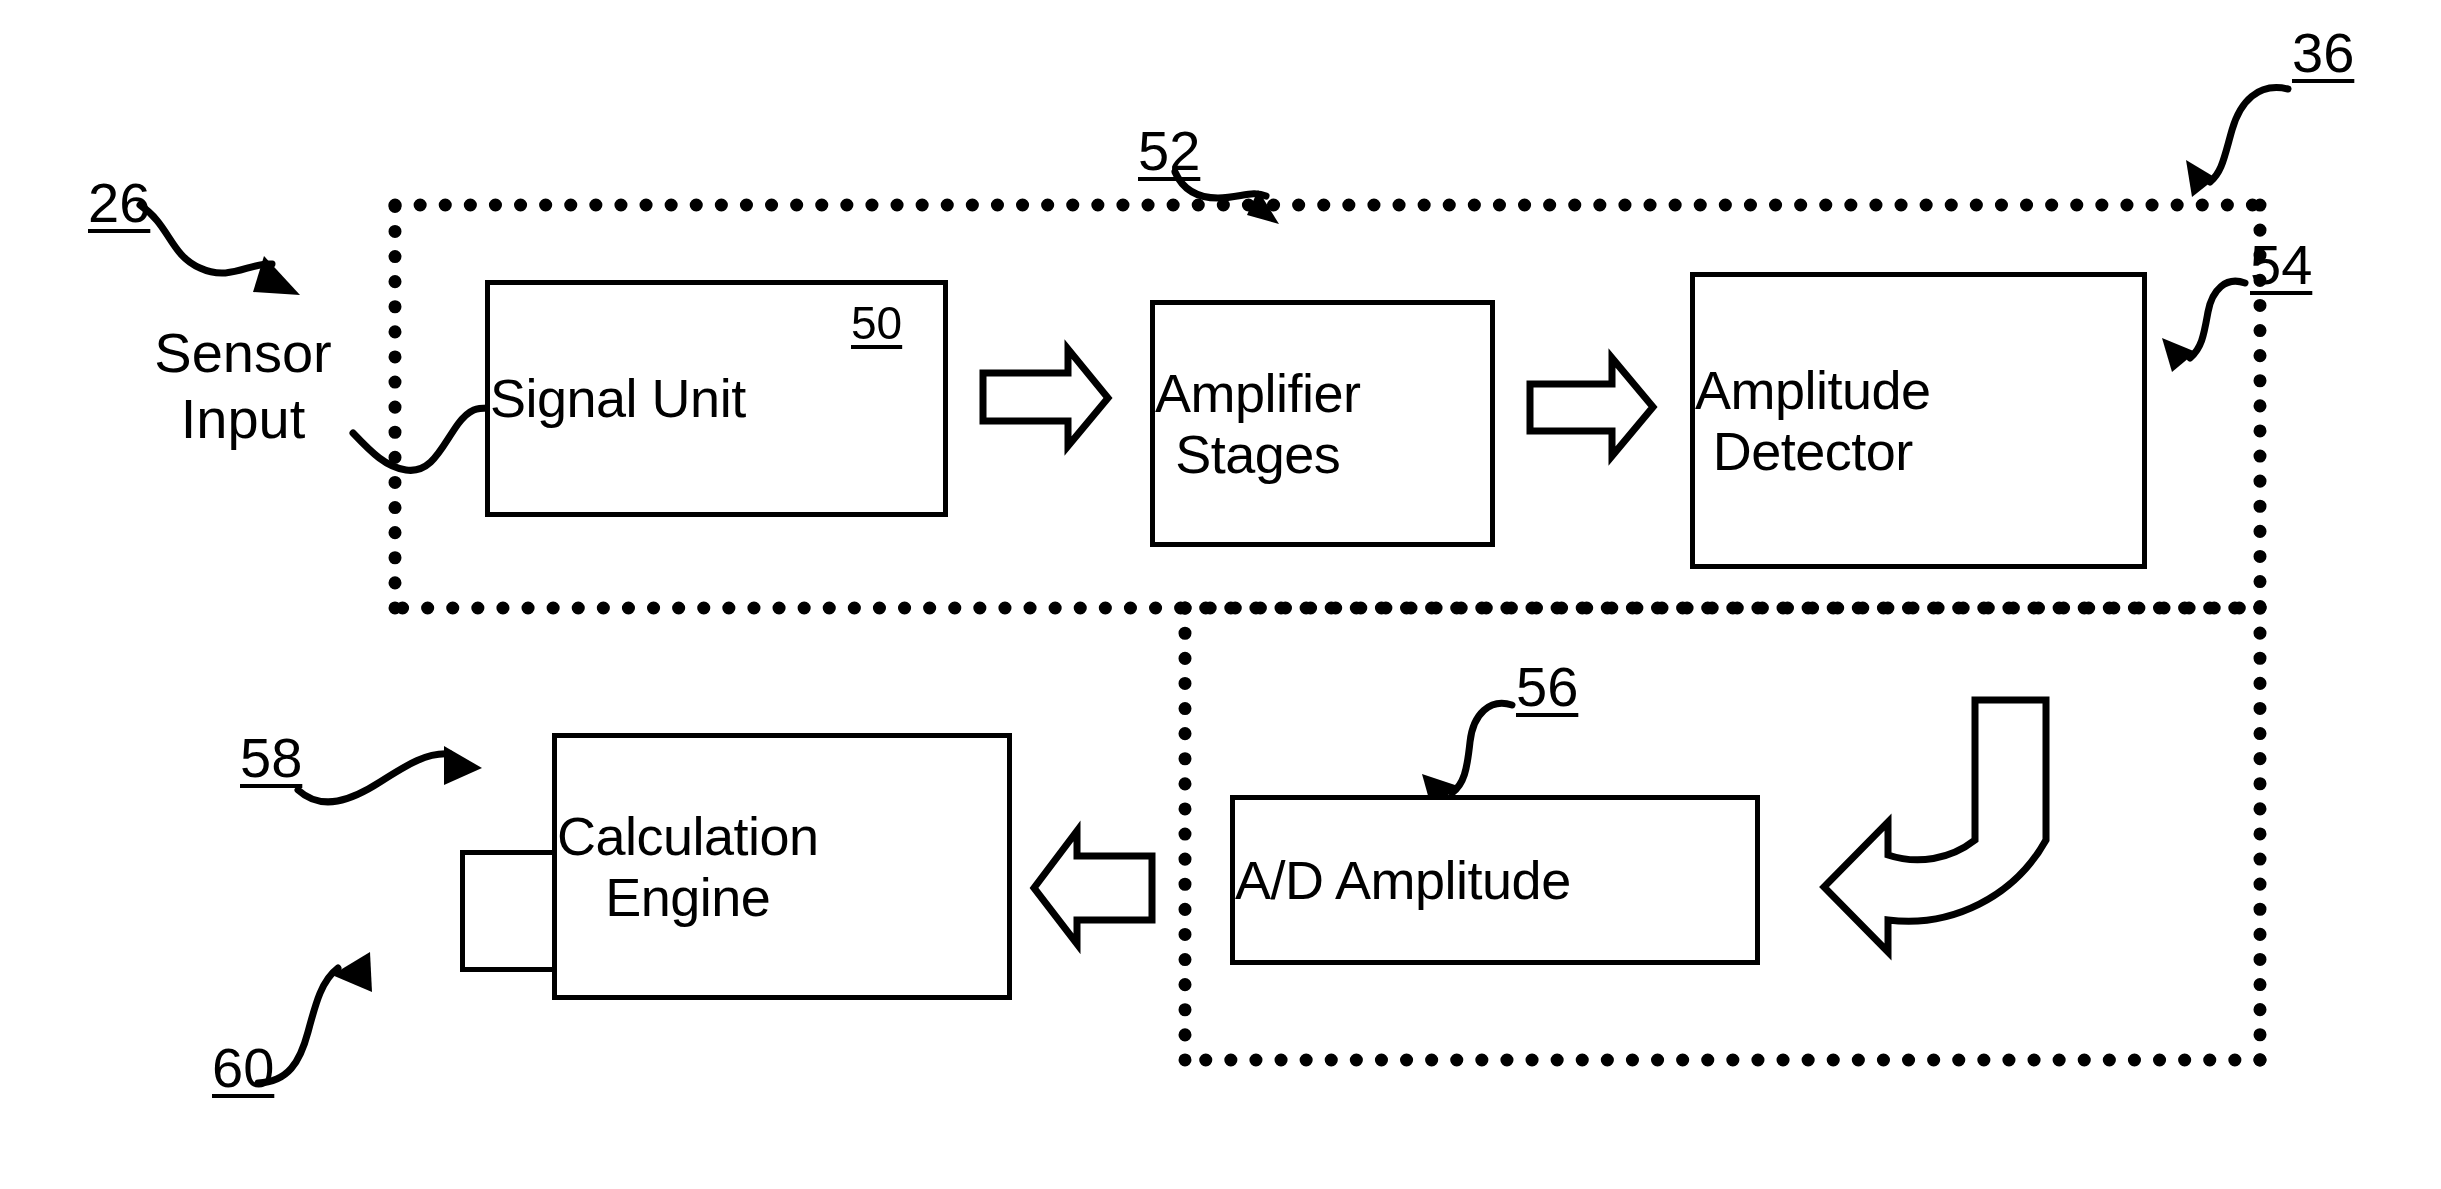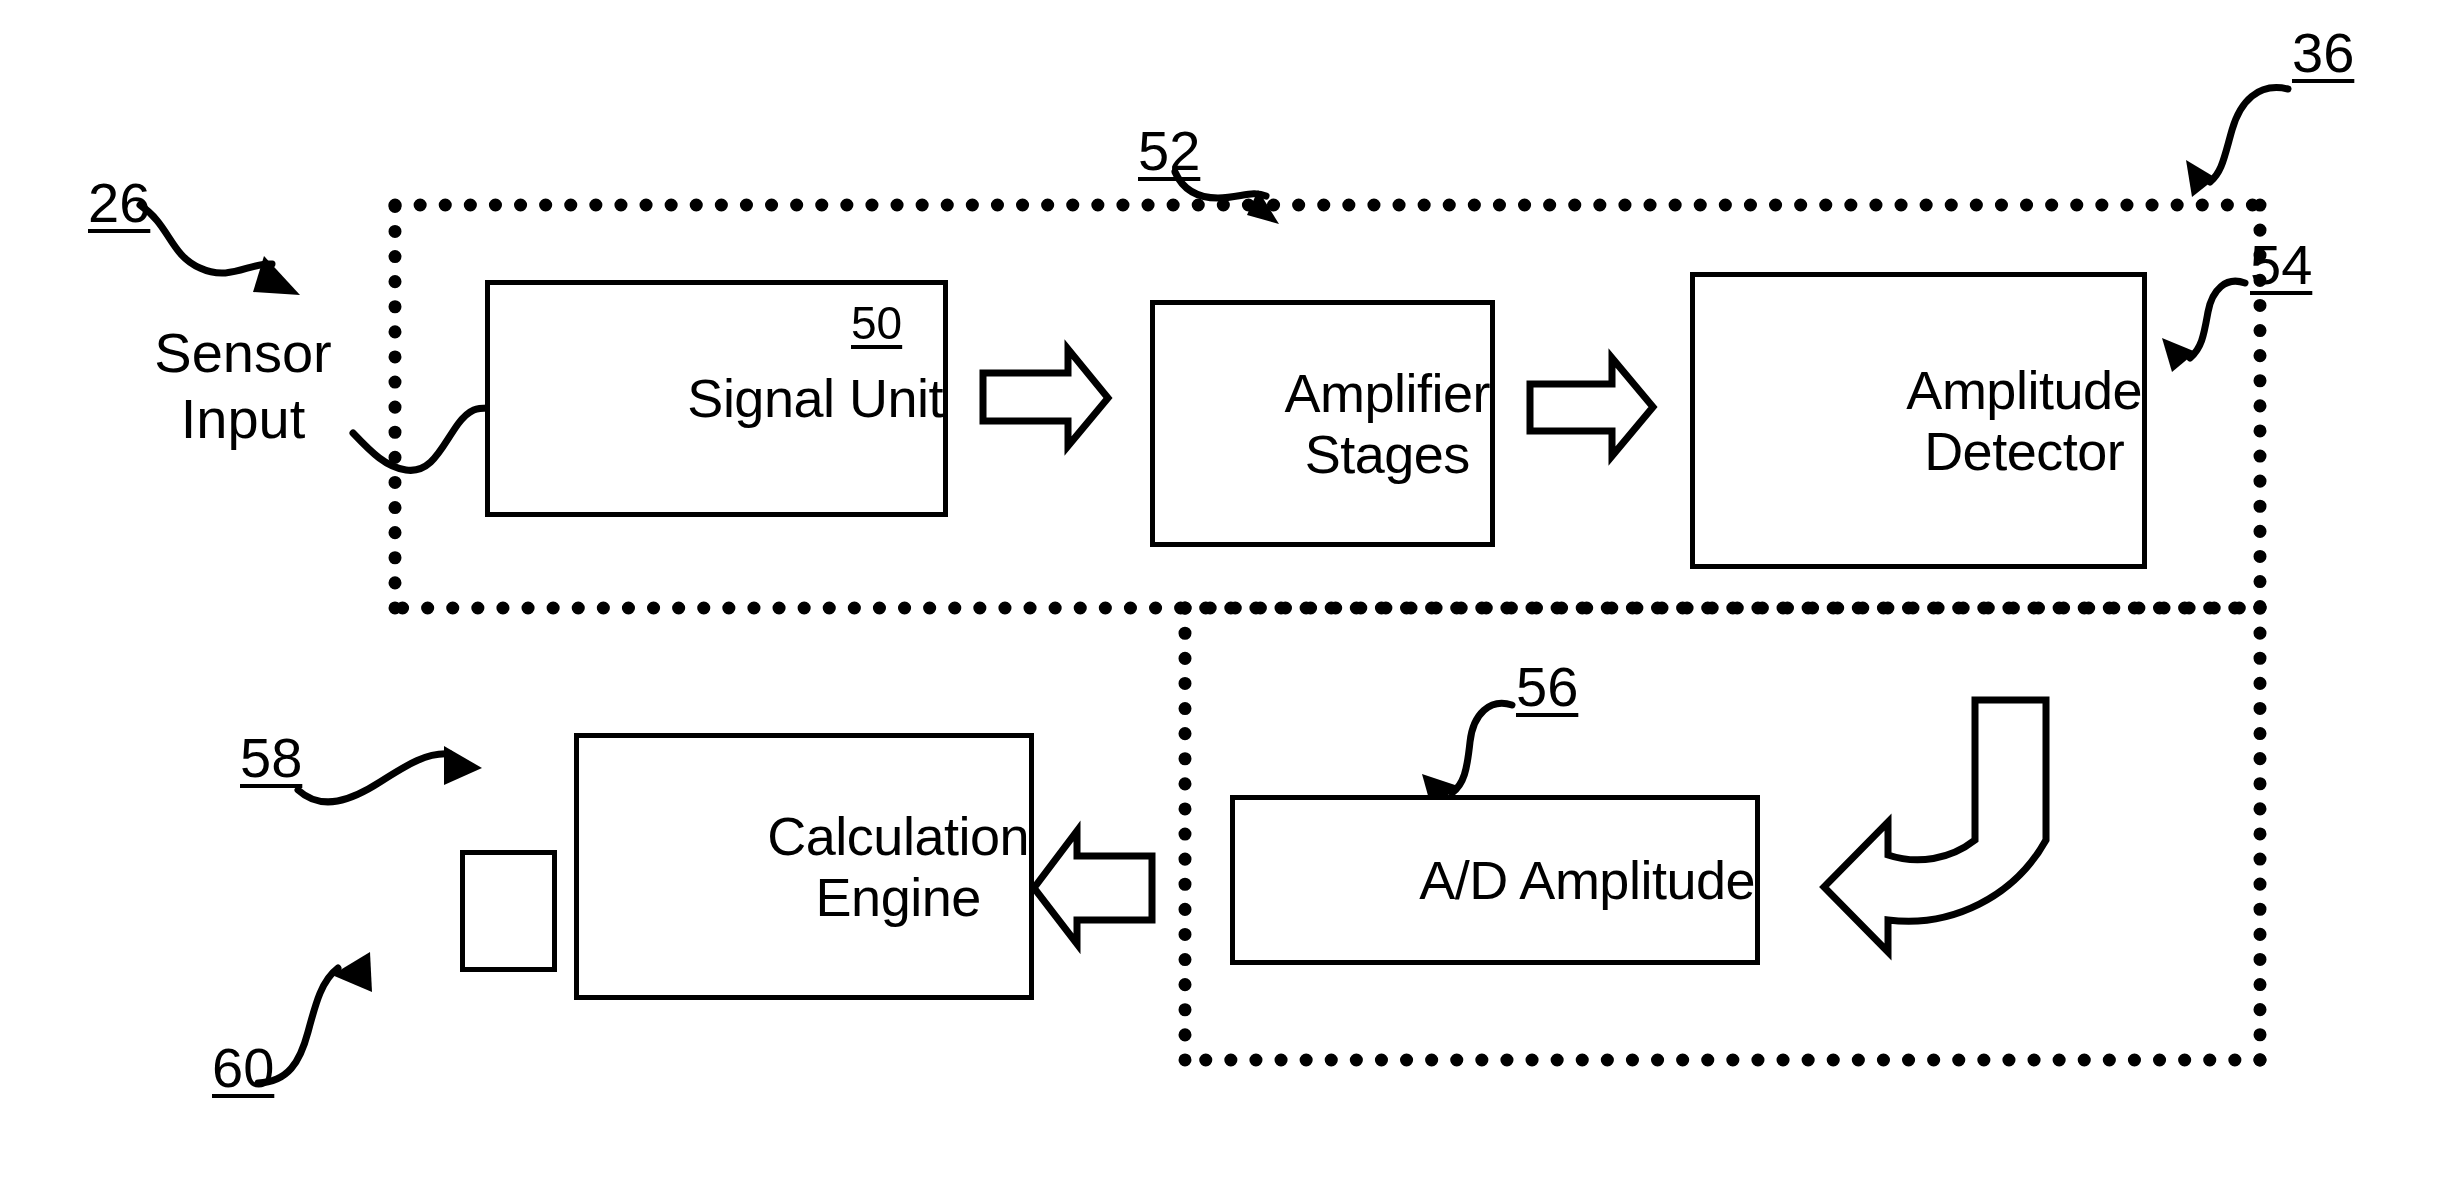--- a/index.html
+++ b/index.html
@@ -27,21 +27,21 @@
     height: 1189px;
     pointer-events: none;
   }
   .node {
     position: absolute;
     border: 5px solid #000000;
     background: #ffffff;
     box-sizing: border-box;
     display: flex;
     align-items: center;
-    justify-content: flex-end;
+    justify-content: flex-start;
   }
   .node-label {
     font-size: 54px;
     line-height: 1.12;
     text-align: center;
     letter-spacing: -0.5px;
     white-space: pre-line;
   }
   .subbox {
     position: absolute;
@@ -186,21 +186,21 @@
     <span class="node-label">Amplitude
 Detector</span>
   </div>
 
   <div class="node" style="left:1230px; top:795px; width:530px; height:170px;">
     <span class="node-label">A/D Amplitude</span>
   </div>
 
   <div class="subbox" style="left:460px; top:850px; width:97px; height:122px;"></div>
 
-  <div class="node" style="left:552px; top:733px; width:460px; height:267px;margin-left:22px;">
+  <div class="node" style="left:552px; top:733px; width:460px; height:267px;">
     <span class="node-label">Calculation
 Engine</span>
   </div>
 
   <span class="ref" style="left:88px;  top:170px;">26</span>
 
   <span class="ref" style="left:2292px; top:20px;">36</span>
 
   <span class="ref" style="left:1122px; top:118px;margin-left:16px;">52</span>
 

